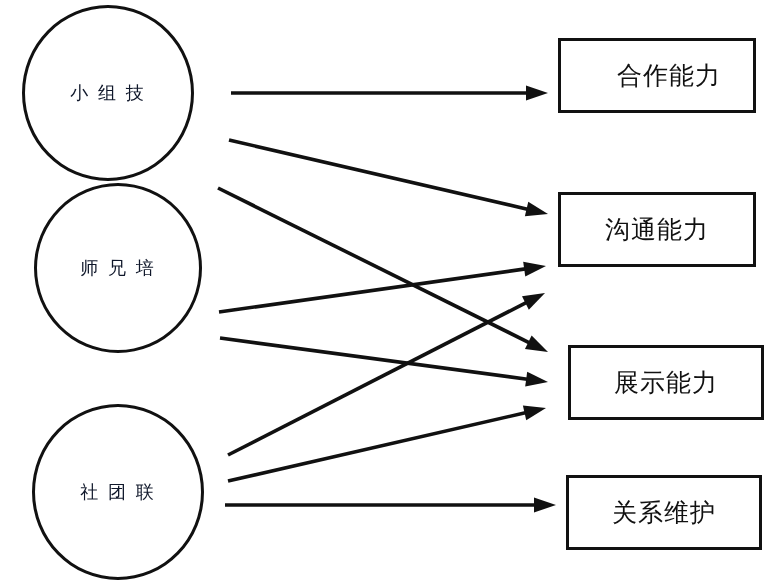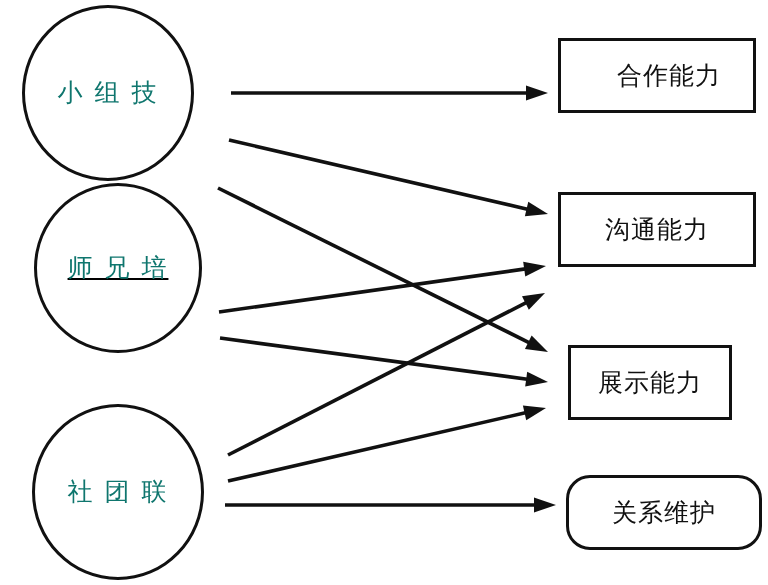--- a/index.html
+++ b/index.html
@@ -3,21 +3,21 @@
 <meta charset="utf-8">
 <style>
   html,body{margin:0;padding:0;background:#ffffff;}
   body{width:768px;height:585px;overflow:hidden;
        font-family:"DejaVu Sans","Liberation Sans",sans-serif;}
   #stage{position:relative;width:768px;height:585px;background:#fff;}
   #wires{position:absolute;left:0;top:0;width:768px;height:585px;}
   .node-circle{position:absolute;border:3px solid #111;border-radius:50%;
        background:#fff;display:flex;flex-direction:column;align-items:center;
        justify-content:center;box-sizing:border-box;}
-  .node-circle .line{font-size:25px;color:#0f766e;line-height:1.42;
+  .node-circle .line{font-size:18px;color:#0f172a;line-height:1.42;
        white-space:nowrap;letter-spacing:2px;}
   .node-box{position:absolute;border:3px solid #111;background:#fff;
        display:flex;align-items:center;justify-content:center;box-sizing:border-box;}
   .node-box .label{font-size:25px;color:#111;white-space:nowrap;letter-spacing:1px;}
 </style>
 </head>
 <body>
 
 <div id="stage">
 
@@ -37,37 +37,37 @@
       <line x1="228" y1="481" x2="527.4816721574646" y2="412.2510626808336" stroke="#111111" stroke-width="3.6" stroke-linecap="butt"></line>
       <polygon points="546,408 526.2357767142354,420.2321493577556 522.8796745977878,405.6124168504907" fill="#111111"></polygon>
       <line x1="225" y1="505" x2="537" y2="505" stroke="#111111" stroke-width="3.6" stroke-linecap="butt"></line>
       <polygon points="556,505 534,512.5 534,497.5" fill="#111111"></polygon>
     </svg>
 
   <div class="node-circle" id="s1" style="left: 22px; top: 5px; width: 172px; height: 176px;">
     <span class="line">小 组 技</span>
   </div>
 
-  <div class="node-circle" id="s2" style="left: 34px; top: 183px; width: 168px; height: 170px; text-decoration: underline;">
+  <div class="node-circle" id="s2" style="left: 34px; top: 183px; width: 168px; height: 170px;">
     <span class="line">师 兄 培</span>
   </div>
 
   <div class="node-circle" id="s3" style="left: 32px; top: 404px; width: 172px; height: 176px; gap: 22px;">
     <span class="line">社 团 联</span>
   </div>
 
   <div class="node-box" id="t1" style="left: 558px; top: 38px; width: 198px; height: 75px; padding-left: 24px;">
     <span class="label">合作能力</span>
   </div>
 
   <div class="node-box" id="t2" style="left: 558px; top: 192px; width: 198px; height: 75px; text-align: center;">
     <span class="label">沟通能力</span>
   </div>
 
-  <div class="node-box" id="t3" style="left: 568px; top: 345px; width: 164px; height: 75px;">
+  <div class="node-box" id="t3" style="left: 568px; top: 345px; width: 196px; height: 75px;">
     <span class="label">展示能力</span>
   </div>
 
-  <div class="node-box" id="t4" style="left: 566px; top: 475px; width: 196px; height: 75px; border-radius: 24px;">
+  <div class="node-box" id="t4" style="left: 566px; top: 475px; width: 196px; height: 75px;">
     <span class="label">关系维护</span>
   </div>
 
 </div>
 
 </body></html>

